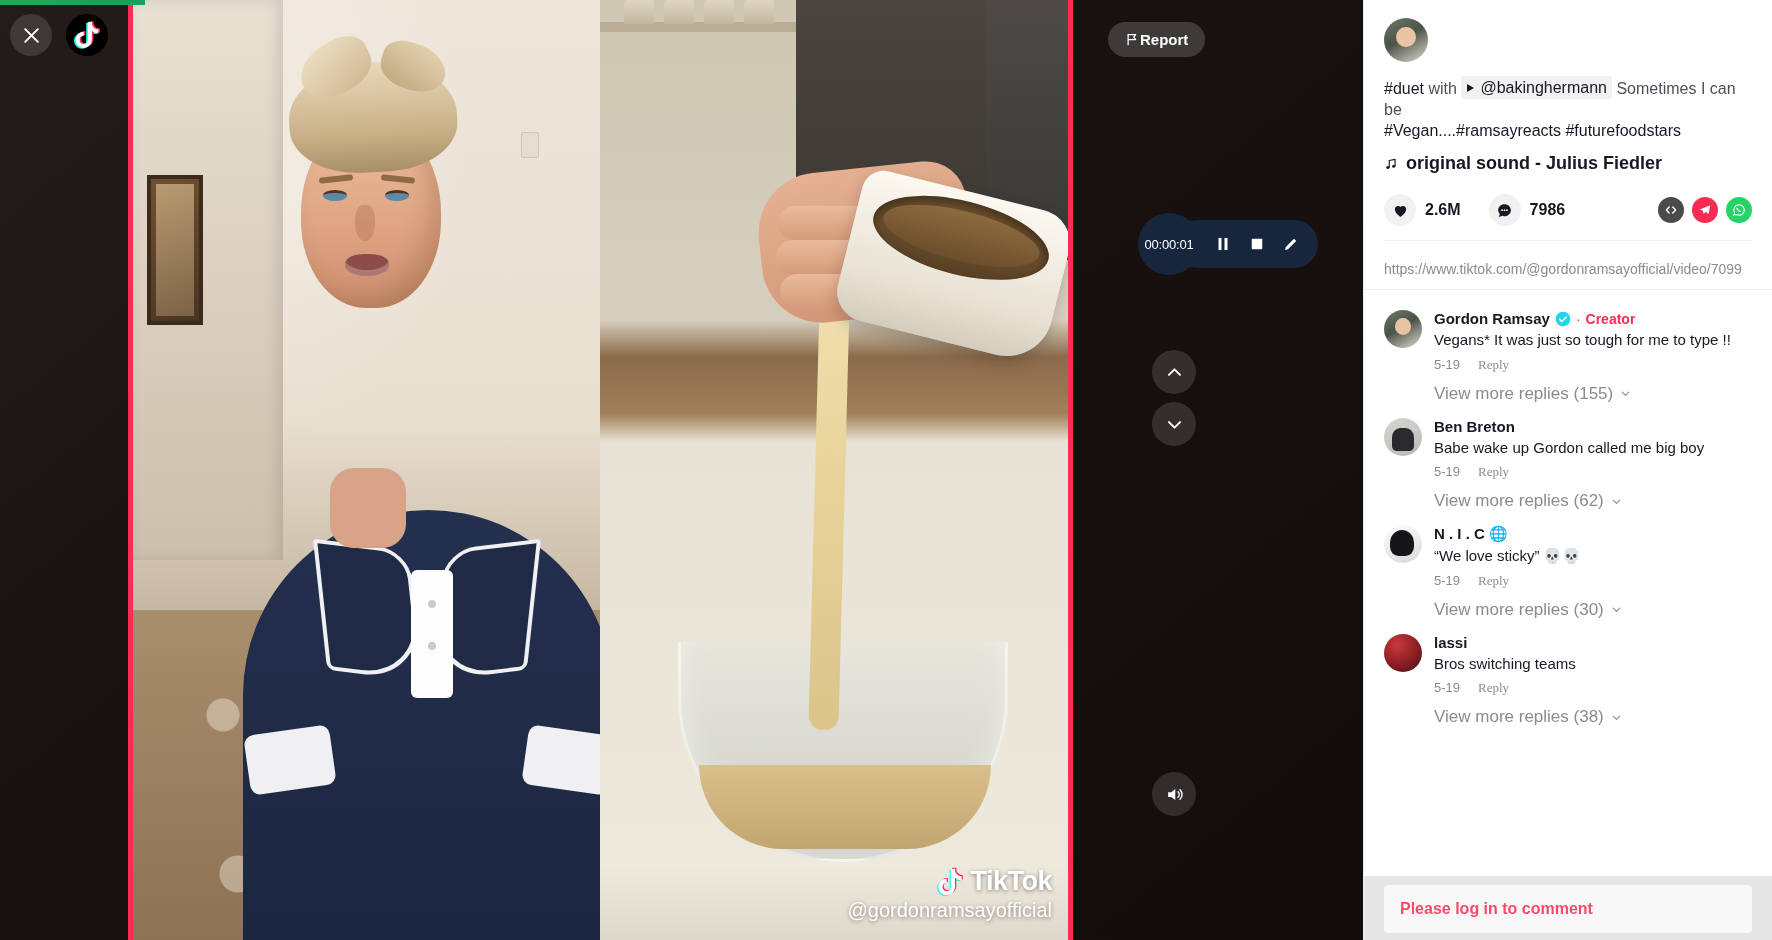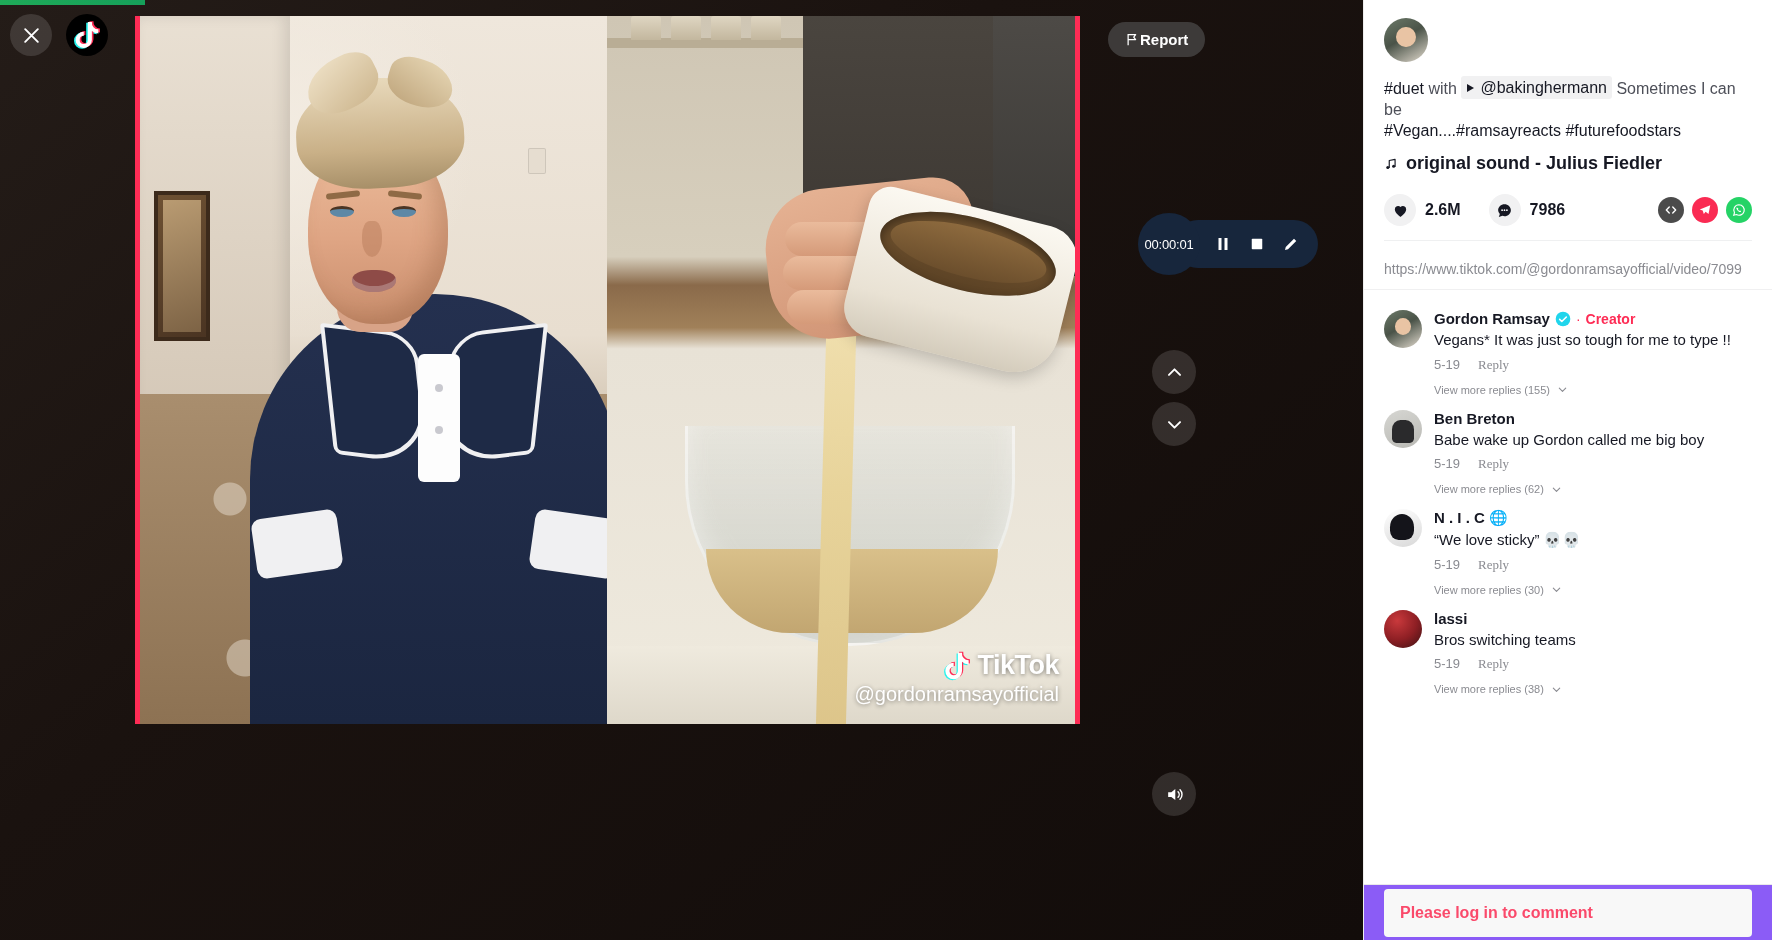--- a/index.html
+++ b/index.html
@@ -44,27 +44,26 @@
   .close-btn svg { width:19px; height:19px; }
   .tiktok-logo {
     width:42px; height:42px; border-radius:50%;
     background:#000; display:flex; align-items:center; justify-content:center;
     overflow:hidden;
   }
 
   
   .video-wrap {
     position:absolute;
-    left:128px; top:16px;
-    width:945px; height:708px;
+    left:128px; top:0;
+    width:945px; height:940px;
     border-left:5px solid #fe2c55;
     border-right:5px solid #fe2c55;
     overflow:hidden;
     background:#000;
-    margin-left:7px;
   }
   .duet {
     position:absolute; inset:0; display:flex;
   }
   .duet-half { position:relative; overflow:hidden; }
   .left-half { width:467px; background:#cbb6a3; }
   .right-half { width:468px; background:#d8cdbd; }
 
   
   .room-bg {
@@ -387,29 +386,29 @@
   .c-name-row { display:flex; align-items:center; gap:5px; }
   .c-name { font-size:15px; font-weight:700; color:#161823; }
   .c-dot { color:#fe2c55; font-size:14px; }
   .c-creator { color:#fe2c55; font-size:14px; font-weight:700; }
   .c-text { font-size:15px; color:#161823; margin-top:3px; line-height:1.3; }
   .c-meta { display:flex; gap:18px; margin-top:7px; }
   .c-meta span { font-size:13px; color:#8a8b91; }
   .c-reply { cursor:pointer;font-family:Liberation Serif, serif; }
   .view-more {
     display:flex; align-items:center; gap:7px;
-    margin:11px 0 0 50px; font-size:11px; color:#8a8b91; cursor:pointer;
+    margin:11px 0 0 50px; font-size:17px; color:#8a8b91; cursor:pointer;
   }
   .view-more svg { width:11px; height:11px; }
 
   
   .login-bar {
-    height:56px; border-top:1px solid #e9e9ea;
+    height:64px; border-top:1px solid #e9e9ea;
     display:flex; align-items:center; padding:0 20px;
-    background:#8b5cf6;
+    background:#e5e5e5;
   }
   .login-inner {
     background:#f8f8f8; width:100%; height:48px; border-radius:4px;
     display:flex; align-items:center; padding:0 16px;
   }
   .login-text { font-size:16px; font-weight:600; color:#fa4a6b; cursor:pointer; }
 
   
   .recorder {
     position:absolute; left:1138px; top:213px; z-index:60;

